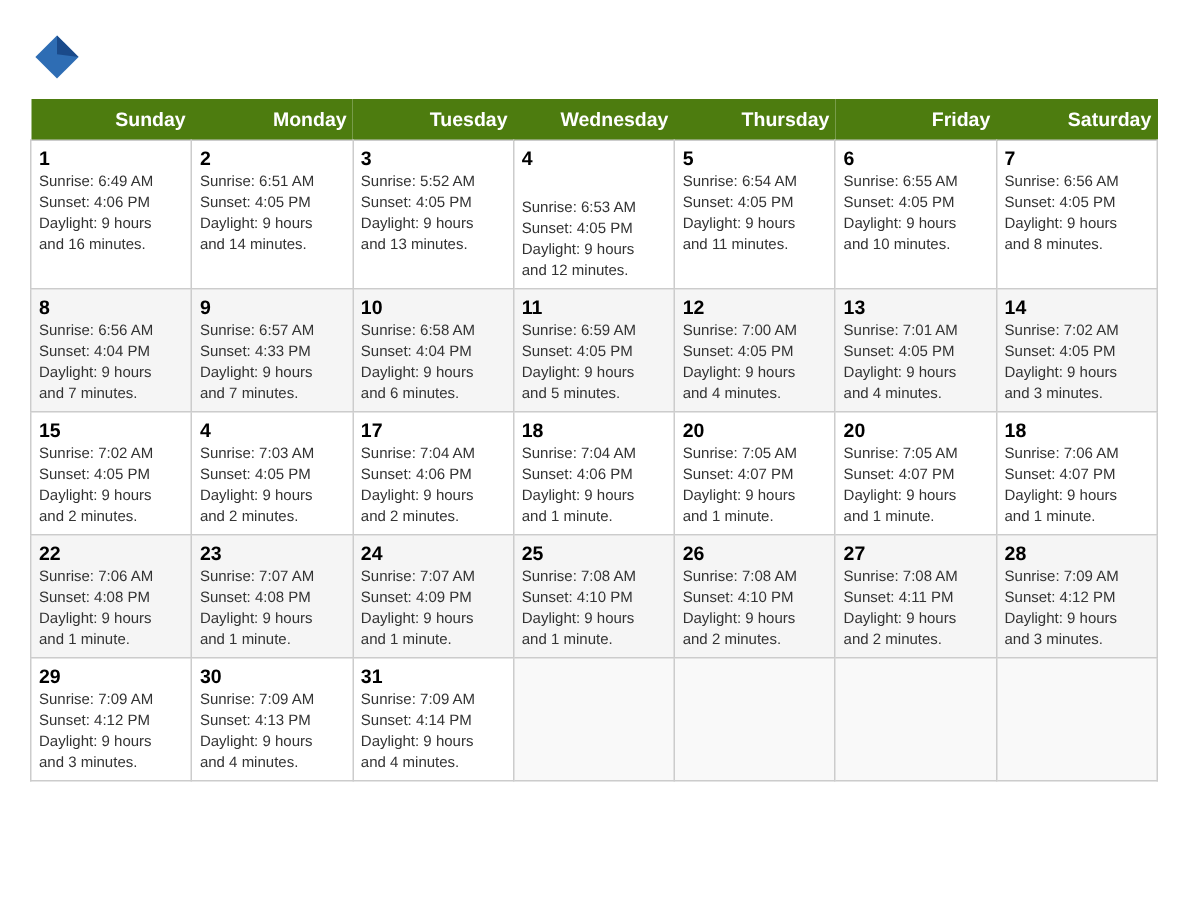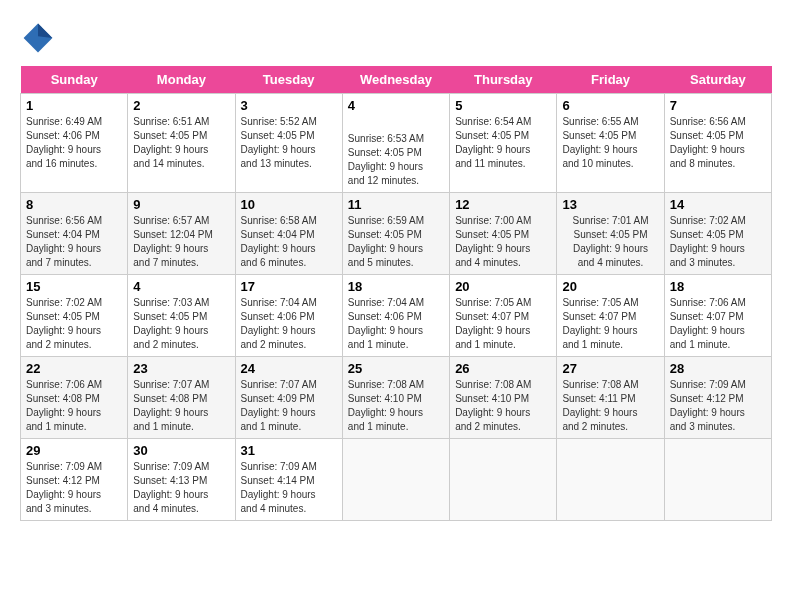--- a/index.html
+++ b/index.html
@@ -45,24 +45,24 @@
     .subtitle {
       font-size: 14px;
       color: #555;
     }
     table {
       width: 100%;
       border-collapse: collapse;
       font-size: 11px;
     }
     thead tr th {
-      background-color: #ec4899;
+      background-color: #4d7c0f;
       color: #fff;
       padding: 6px 4px;
-      text-align: center;
+      text-align: right;
       font-size: 13px;
       font-weight: bold;
     }
     tbody tr td {
       border: 1px solid #ccc;
       padding: 4px 5px;
       vertical-align: top;
       min-height: 80px;
       width: 14.28%;
       background: #fff;
@@ -173,21 +173,21 @@
         <td>
           <span class="day-num">8</span>
           <div class="cell-text" style="white-space: pre-line;">Sunrise: 6:56 AM
 Sunset: 4:04 PM
 Daylight: 9 hours
 and 7 minutes.</div>
         </td>
         <td>
           <span class="day-num">9</span>
           <div class="cell-text" style="white-space: pre-line;">Sunrise: 6:57 AM
-Sunset: 12:04 PM
+Sunset: 4:33 PM
 Daylight: 9 hours
 and 7 minutes.</div>
         </td>
         <td>
           <span class="day-num">10</span>
           <div class="cell-text" style="white-space: pre-line;">Sunrise: 6:58 AM
 Sunset: 4:04 PM
 Daylight: 9 hours
 and 6 minutes.</div>
         </td>
@@ -200,21 +200,21 @@
         </td>
         <td>
           <span class="day-num">12</span>
           <div class="cell-text" style="white-space: pre-line;">Sunrise: 7:00 AM
 Sunset: 4:05 PM
 Daylight: 9 hours
 and 4 minutes.</div>
         </td>
         <td>
           <span class="day-num">13</span>
-          <div class="cell-text" style="white-space: pre-line; text-align: center;">Sunrise: 7:01 AM
+          <div class="cell-text" style="white-space: pre-line;">Sunrise: 7:01 AM
 Sunset: 4:05 PM
 Daylight: 9 hours
 and 4 minutes.</div>
         </td>
         <td>
           <span class="day-num">14</span>
           <div class="cell-text" style="white-space: pre-line;">Sunrise: 7:02 AM
 Sunset: 4:05 PM
 Daylight: 9 hours
 and 3 minutes.</div>

